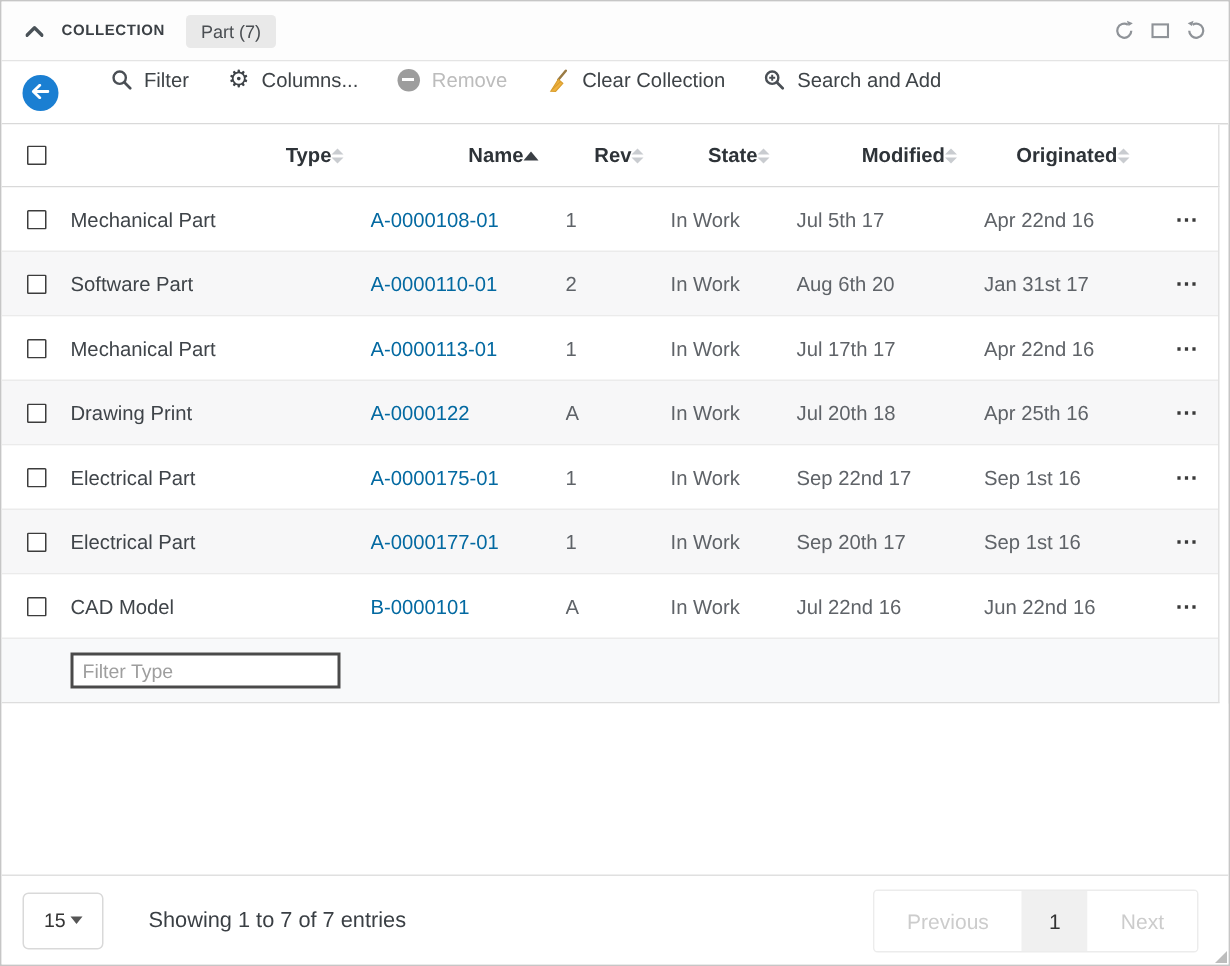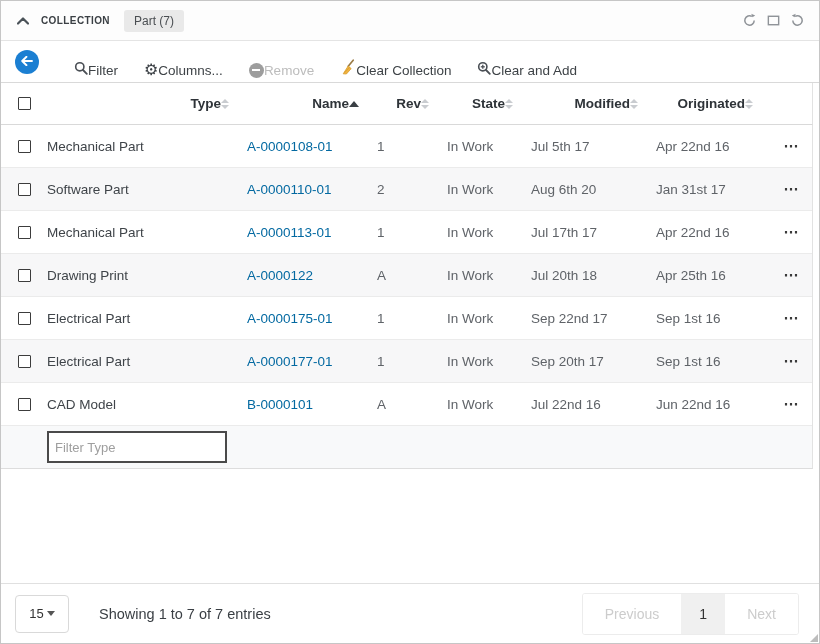--- a/index.html
+++ b/index.html
@@ -20,21 +20,21 @@
           border-radius:3px; cursor:pointer; }
   .spacer{ flex:1; }
   .hicon{ display:inline-flex; margin-left:9px; cursor:pointer; }
 
   
   .toolbar{ height:42px; flex:0 0 42px; display:flex; align-items:center;
             padding:0 10px 0 14px; background:#fff; border-bottom:1px solid #d9d9d9; }
   .back{ width:24px; height:24px; border:none; border-radius:50%; background:#1b7fd2;
          color:#fff; display:flex; align-items:center; justify-content:center;
          cursor:pointer; margin-right:22px; }
-  .tbtn{ display:inline-flex; align-items:flex-end; gap:0; border:none; background:transparent;
+  .tbtn{ display:inline-flex; align-items:flex-start; gap:8px; border:none; background:transparent;
          font-family:inherit; font-size:13.5px; color:#3e4347; padding:0 13px; height:32px; cursor:pointer; }
   .tbtn.disabled{ color:#bcbcbc; cursor:default; }
   .gear-glyph{ font-size:16px; line-height:1; color:#3d4247; }
   .remove-glyph{ width:15px; height:15px; border-radius:50%; background:#9d9d9d; position:relative; display:inline-block; }
   .remove-glyph::after{ content:""; position:absolute; left:3.5px; top:6.5px; width:8px; height:2px; background:#fff; }
 
   
   .table-area{ width:812px; border-right:1px solid #e2e2e2; }
   .grid-row{ display:grid; grid-template-columns:46px 200px 130px 70px 84px 125px 115px 1fr;
              align-items:center; }
@@ -53,21 +53,21 @@
   .trow.alt{ background:#f7f7f8; }
   .cell{ white-space:nowrap; overflow:hidden; }
   .c-type{ color:#3f4449; }
   .link{ color:#0369a1; text-decoration:none; cursor:pointer;text-align:right; }
   .c-rev,.c-state,.c-mod,.c-orig{ color:#5f6368; }
   .c-actions{ display:flex; justify-content:center; }
   .dots{ font-size:15px; font-weight:bold; color:#3a3a3a; letter-spacing:1px; cursor:pointer; padding:0 4px; }
 
   .filter-row{ height:43px; flex:0 0 43px; display:flex; align-items:center;
                background:#f8f9fa; border-bottom:1px solid #dddddd; width:812px; border-right:1px solid #e2e2e2; }
-  .filter-input{ margin-left:46px; width:180px; height:32px; border:2px solid #4a4a4a;
+  .filter-input{ margin-left:46px; width:180px; height:24px; border:2px solid #4a4a4a;
                  font-family:inherit; font-size:13px; color:#ef4444; padding:0 6px; background:#fff; }
   .filter-input::placeholder{ color:#9e9e9e; }
 
   .fill{ flex:1; background:#fff; }
 
   
   .footer{ height:60px; flex:0 0 60px; border-top:1px solid #e0e0e0; display:flex;
            align-items:center; padding:0 20px 0 14px; background:#fff; }
   .pagesize{ height:38px; min-width:54px; background:#fff; border:1px solid #d9d9d9; border-radius:4px;
              font-family:inherit; font-size:13px; color:#333; display:inline-flex; align-items:center;
@@ -154,21 +154,21 @@
 
     <button class="tbtn">
       <span>
         <svg width="14" height="14" viewBox="0 0 14 14">
             <circle cx="5.8" cy="5.8" r="4.1" fill="none" stroke="#4a4f55" stroke-width="1.6"></circle>
             <line x1="3.8" y1="5.8" x2="7.8" y2="5.8" stroke="#4a4f55" stroke-width="1.3"></line>
             <line x1="5.8" y1="3.8" x2="5.8" y2="7.8" stroke="#4a4f55" stroke-width="1.3"></line>
             <line x1="9" y1="9" x2="12.8" y2="12.8" stroke="#4a4f55" stroke-width="1.8" stroke-linecap="round"></line>
           </svg>
       </span>
-      <span>Clear and Add</span>
+      <span>Search and Add</span>
     </button>
   </div>
 
   <div class="thead grid-row table-area">
     <div class="cell c-check">
         <span class="checkbox"></span>
       </div>
     <div class="cell th">
       <span>Type</span>
       <span class="sort-neutral">

